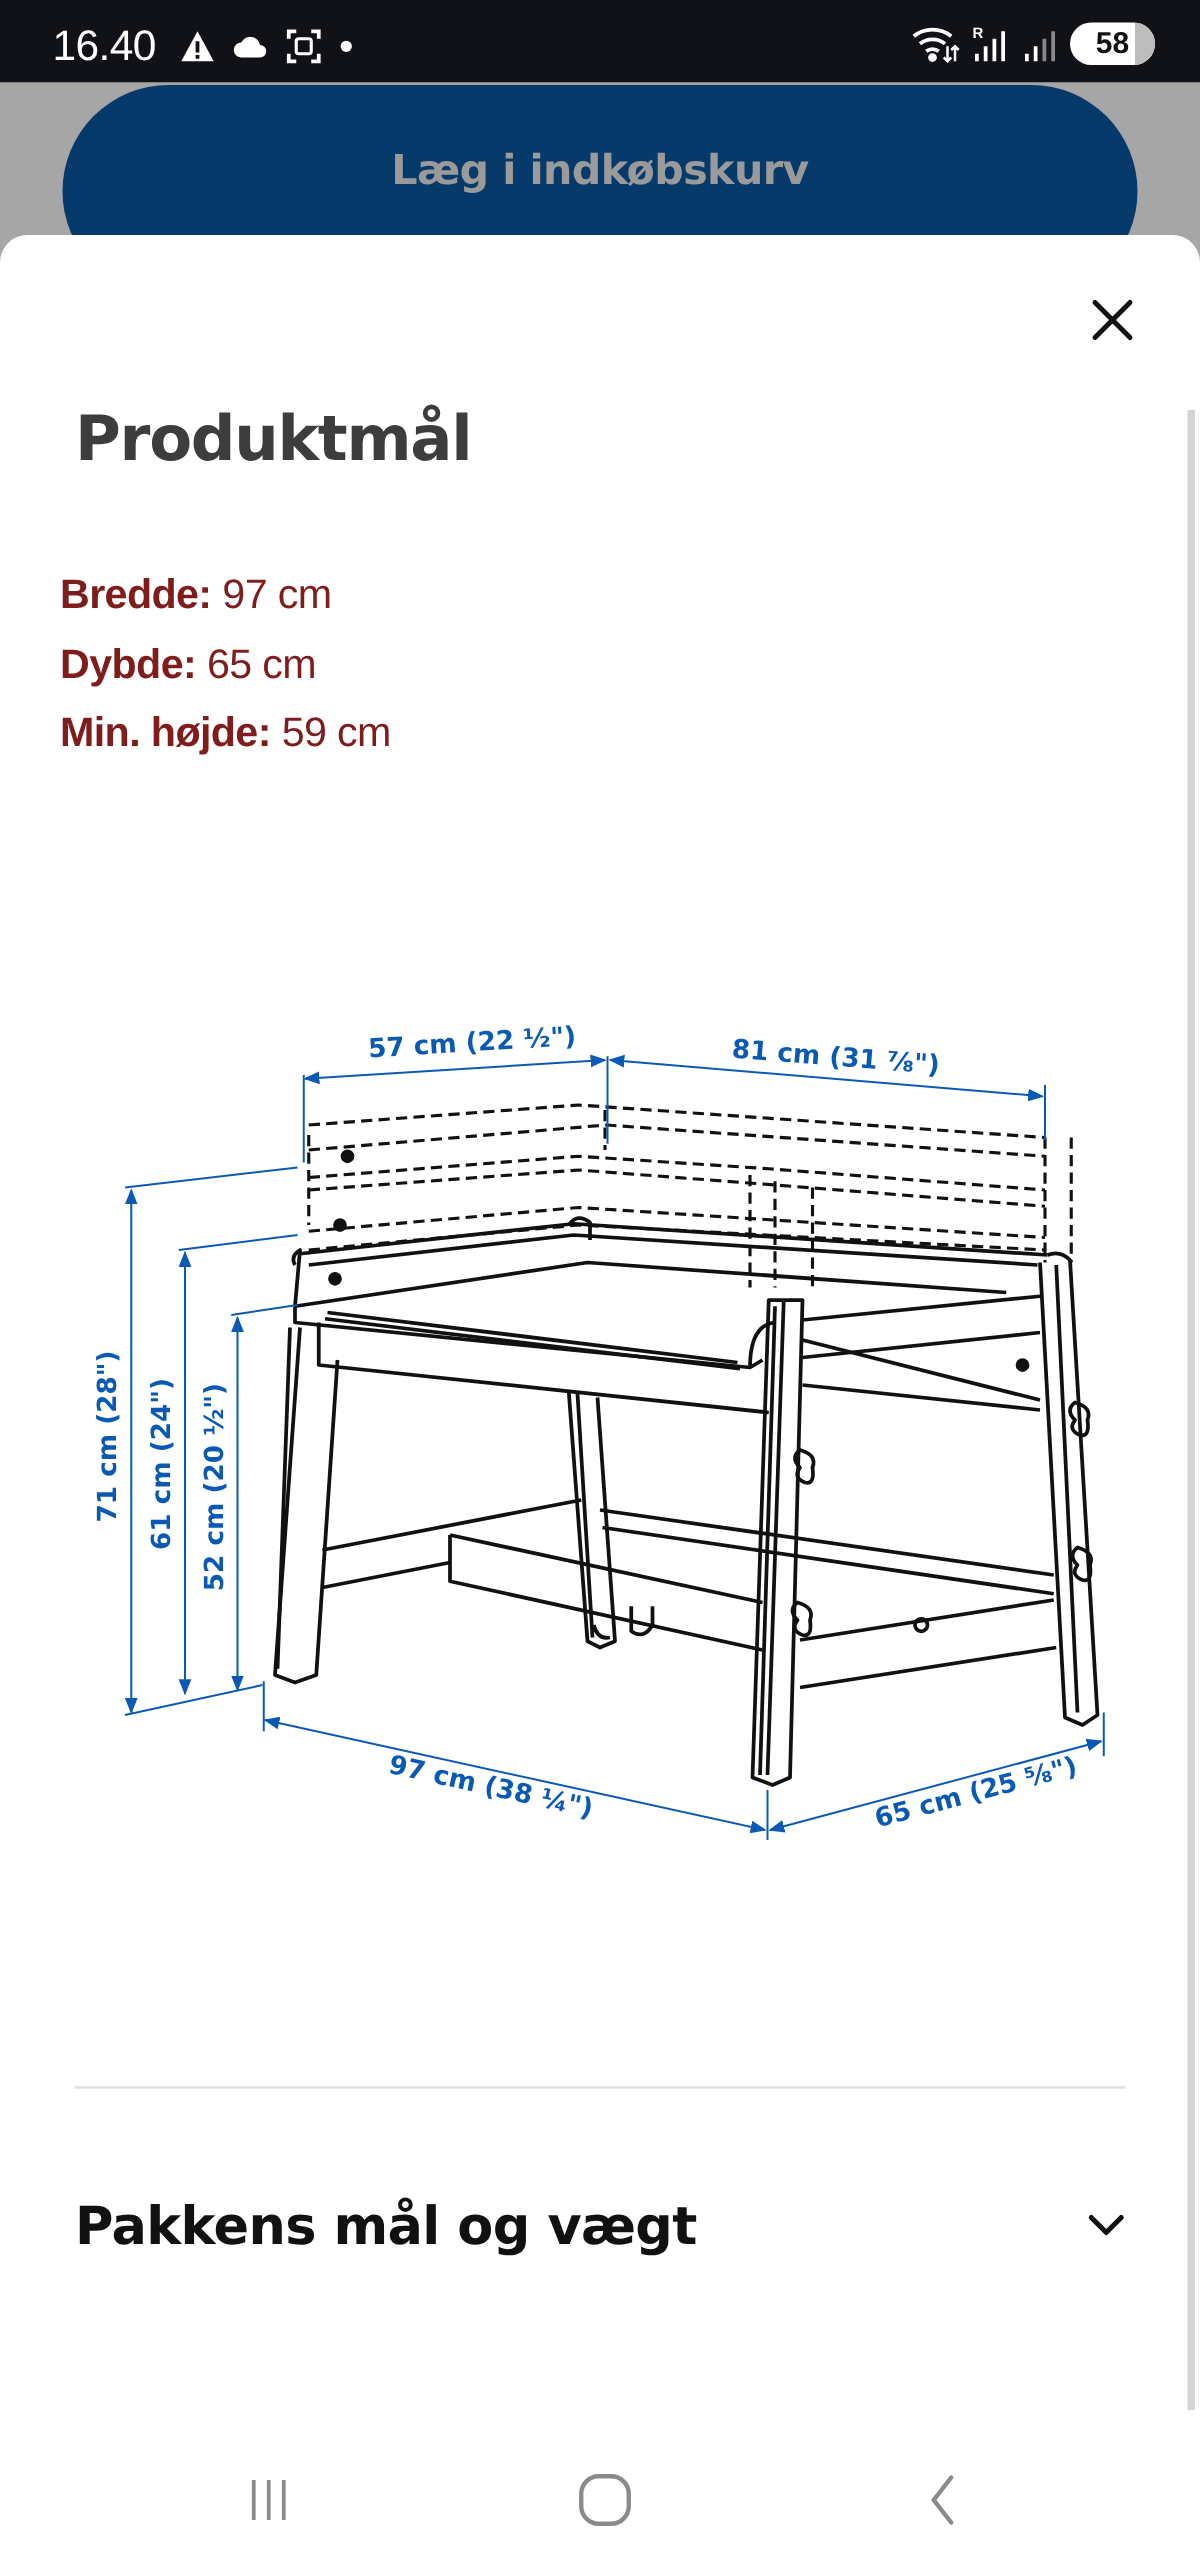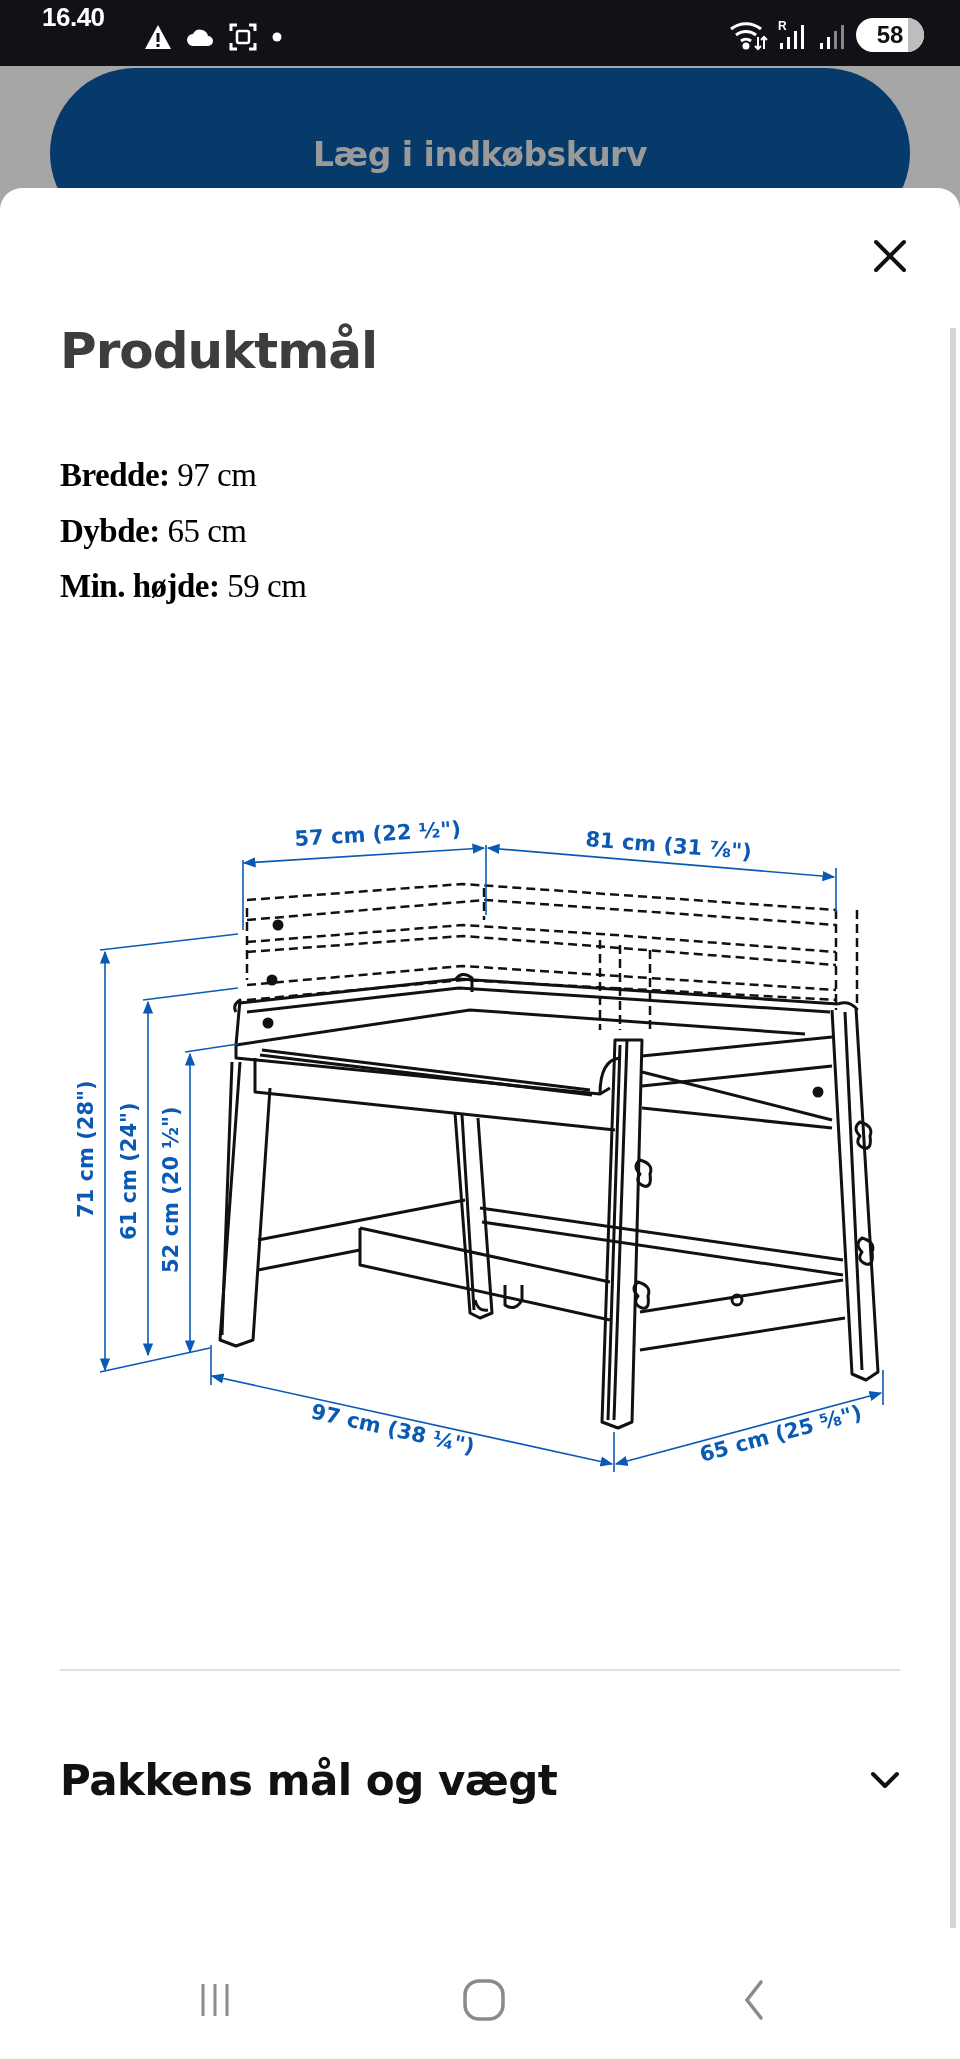--- a/index.html
+++ b/index.html
@@ -3,53 +3,53 @@
 <meta charset="utf-8">
 <style>
   * { box-sizing: border-box; margin: 0; padding: 0; }
   html, body { width: 960px; height: 2059px; overflow: hidden; background: #a6a6a6; }
   body { position: relative; font-family: "Liberation Sans", "DejaVu Sans", sans-serif; }
 
   .status-bar {
     position: absolute; left: 0; top: 0; width: 960px; height: 66px;
     background: #111217; color: #fff;
   }
-  .status-time { position: absolute; left: 42px; top: 2px; font-size: 26px; font-weight: 700; letter-spacing: -0.5px; }
+  .status-time { position: absolute; left: 42px; top: 18px; font-size: 34px; font-weight: 400; letter-spacing: -0.5px; }
   .status-left-icons { position: absolute; left: 144px; top: 22px; display: flex; gap: 14px; align-items: center; }
   .status-right-icons { position: absolute; right: 36px; top: 18px; display: flex; gap: 10px; align-items: center; }
   .battery {
     width: 68px; height: 34px; border-radius: 17px; background: #fff; color: #111;
     font-size: 24px; font-weight: 700; display: flex; align-items: center; justify-content: center; position: relative; overflow: hidden;
   }
   .battery::after { content: ""; position: absolute; right: 0; top: 0; bottom: 0; width: 16px; background: #bdbdbd; }
   .battery span { position: relative; z-index: 1; }
 
   .backdrop { position: absolute; left: 0; top: 66px; width: 960px; height: 130px; background: #a6a6a6; }
   .cart-button {
     position: absolute; left: 50px; top: 68px; width: 860px; height: 170px;
     border-radius: 85px; background: #063a6b; color: #9a9a9a; border: none;
-    font-size: 33px; font-weight: 700; display: flex; justify-content: center; padding-top: 67px;
+    font-size: 33px; font-weight: 700; display: flex; justify-content: center; padding-top: 48px;
     font-family: "DejaVu Sans", sans-serif; letter-spacing: -0.5px;
   }
 
   .sheet {
     position: absolute; left: 0; top: 188px; width: 960px; height: 1871px;
     background: #fff; border-radius: 22px 22px 0 0;
   }
   .close-btn {
     position: absolute; left: 868px; top: 234px; width: 44px; height: 44px;
     display: flex; align-items: center; justify-content: center; cursor: pointer;
   }
   .scrollbar-track { position: absolute; left: 950px; top: 328px; width: 6px; height: 1600px; background: #d4d4d4; }
 
   .title {
     position: absolute; left: 60px; top: 322px; font-size: 50px; font-weight: 700; color: #3d3d3d;
     font-family: "DejaVu Sans", sans-serif; letter-spacing: -1px;
   }
-  .specs { position: absolute; left: 60px; top: 452px; color: #000000; font-family: Liberation Serif, serif; }
+  .specs { position: absolute; left: 48px; top: 452px; color: #7f1d1d; font-family: Liberation Sans, sans-serif; }
   .spec-row { font-size: 33px; height: 55.5px; line-height: 46px; letter-spacing: -0.5px; }
   .spec-label { font-weight: 700; }
   .spec-value { font-weight: 400; }
 
   .diagram { position: absolute; left: 60px; top: 810px; width: 840px; height: 680px; }
   .dim-label { font-family: "DejaVu Sans", sans-serif; font-size: 21px; font-weight: 700; fill: #0a5ab5; }
 
   .divider { position: absolute; left: 60px; top: 1669px; width: 840px; height: 2px; background: #e0e0e0; }
   .accordion {
     position: absolute; left: 60px; top: 1740px; width: 840px; height: 80px;

